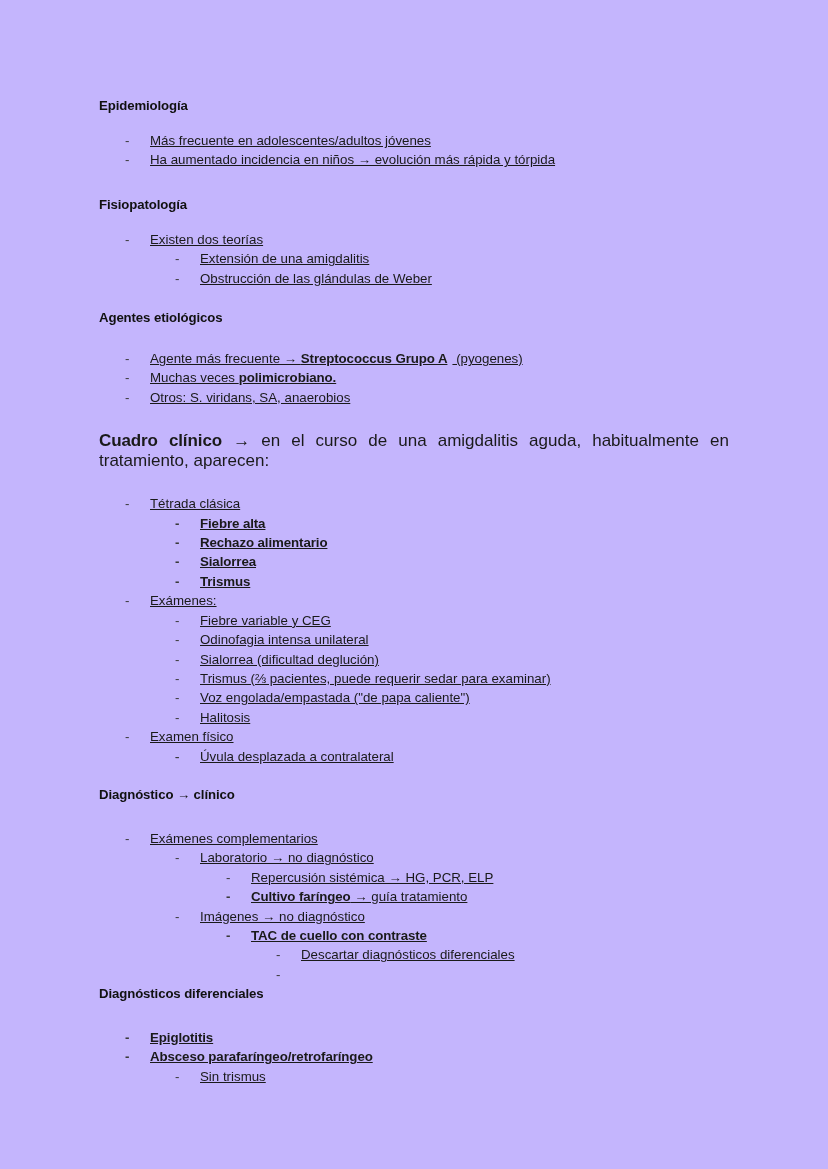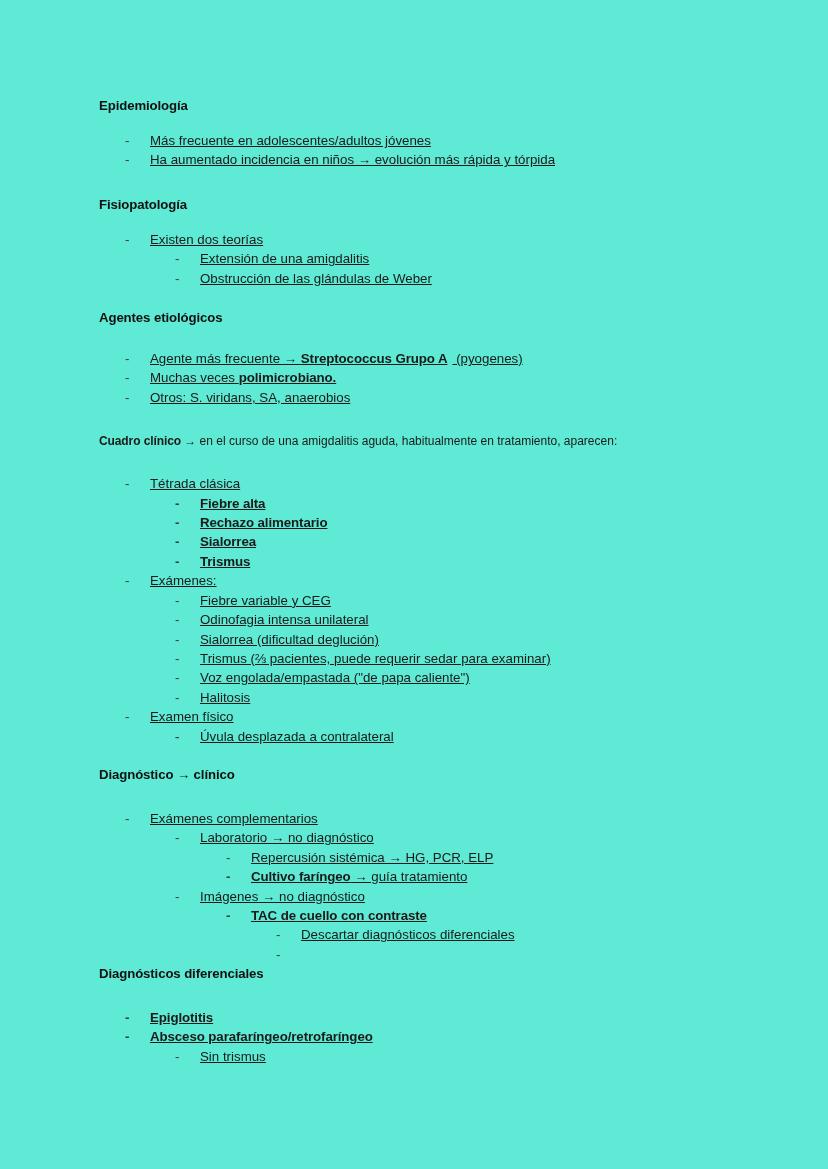--- a/index.html
+++ b/index.html
@@ -9,21 +9,21 @@
   }
   body {
     font-family: "Liberation Sans", sans-serif;
     color: #1a1a1a;
     -webkit-font-smoothing: antialiased;
   }
   .page {
     position: relative;
     width: 828px;
     height: 1169px;
-    background: #5eead4;
+    background: #c4b5fd;
     overflow: hidden;
     box-sizing: border-box;
   }
   .content {
     position: absolute;
     left: 99px;
     top: 98px;
     width: 630px;
   }
 
@@ -42,21 +42,21 @@
   .sec-gap-1  { height: 22px; }
   .sec-gap-2  { height: 27px; }
   .sec-gap-3  { height: 21px; }
   .sec-gap-4  { height: 24px; }
   .gap-sm     { height: 17px; }
   .gap-md     { height: 23px; }
   .gap-lg     { height: 26px; }
 
   
   .para {
-    font-size: 12px;
+    font-size: 17px;
     line-height: 20px;
     text-align: justify;
     text-justify: inter-word;
     margin: 0;
     color: #1a1a1a;
   }
   .para b { font-weight: bold; letter-spacing: -0.1px; }
 
   
   ul.lst {

